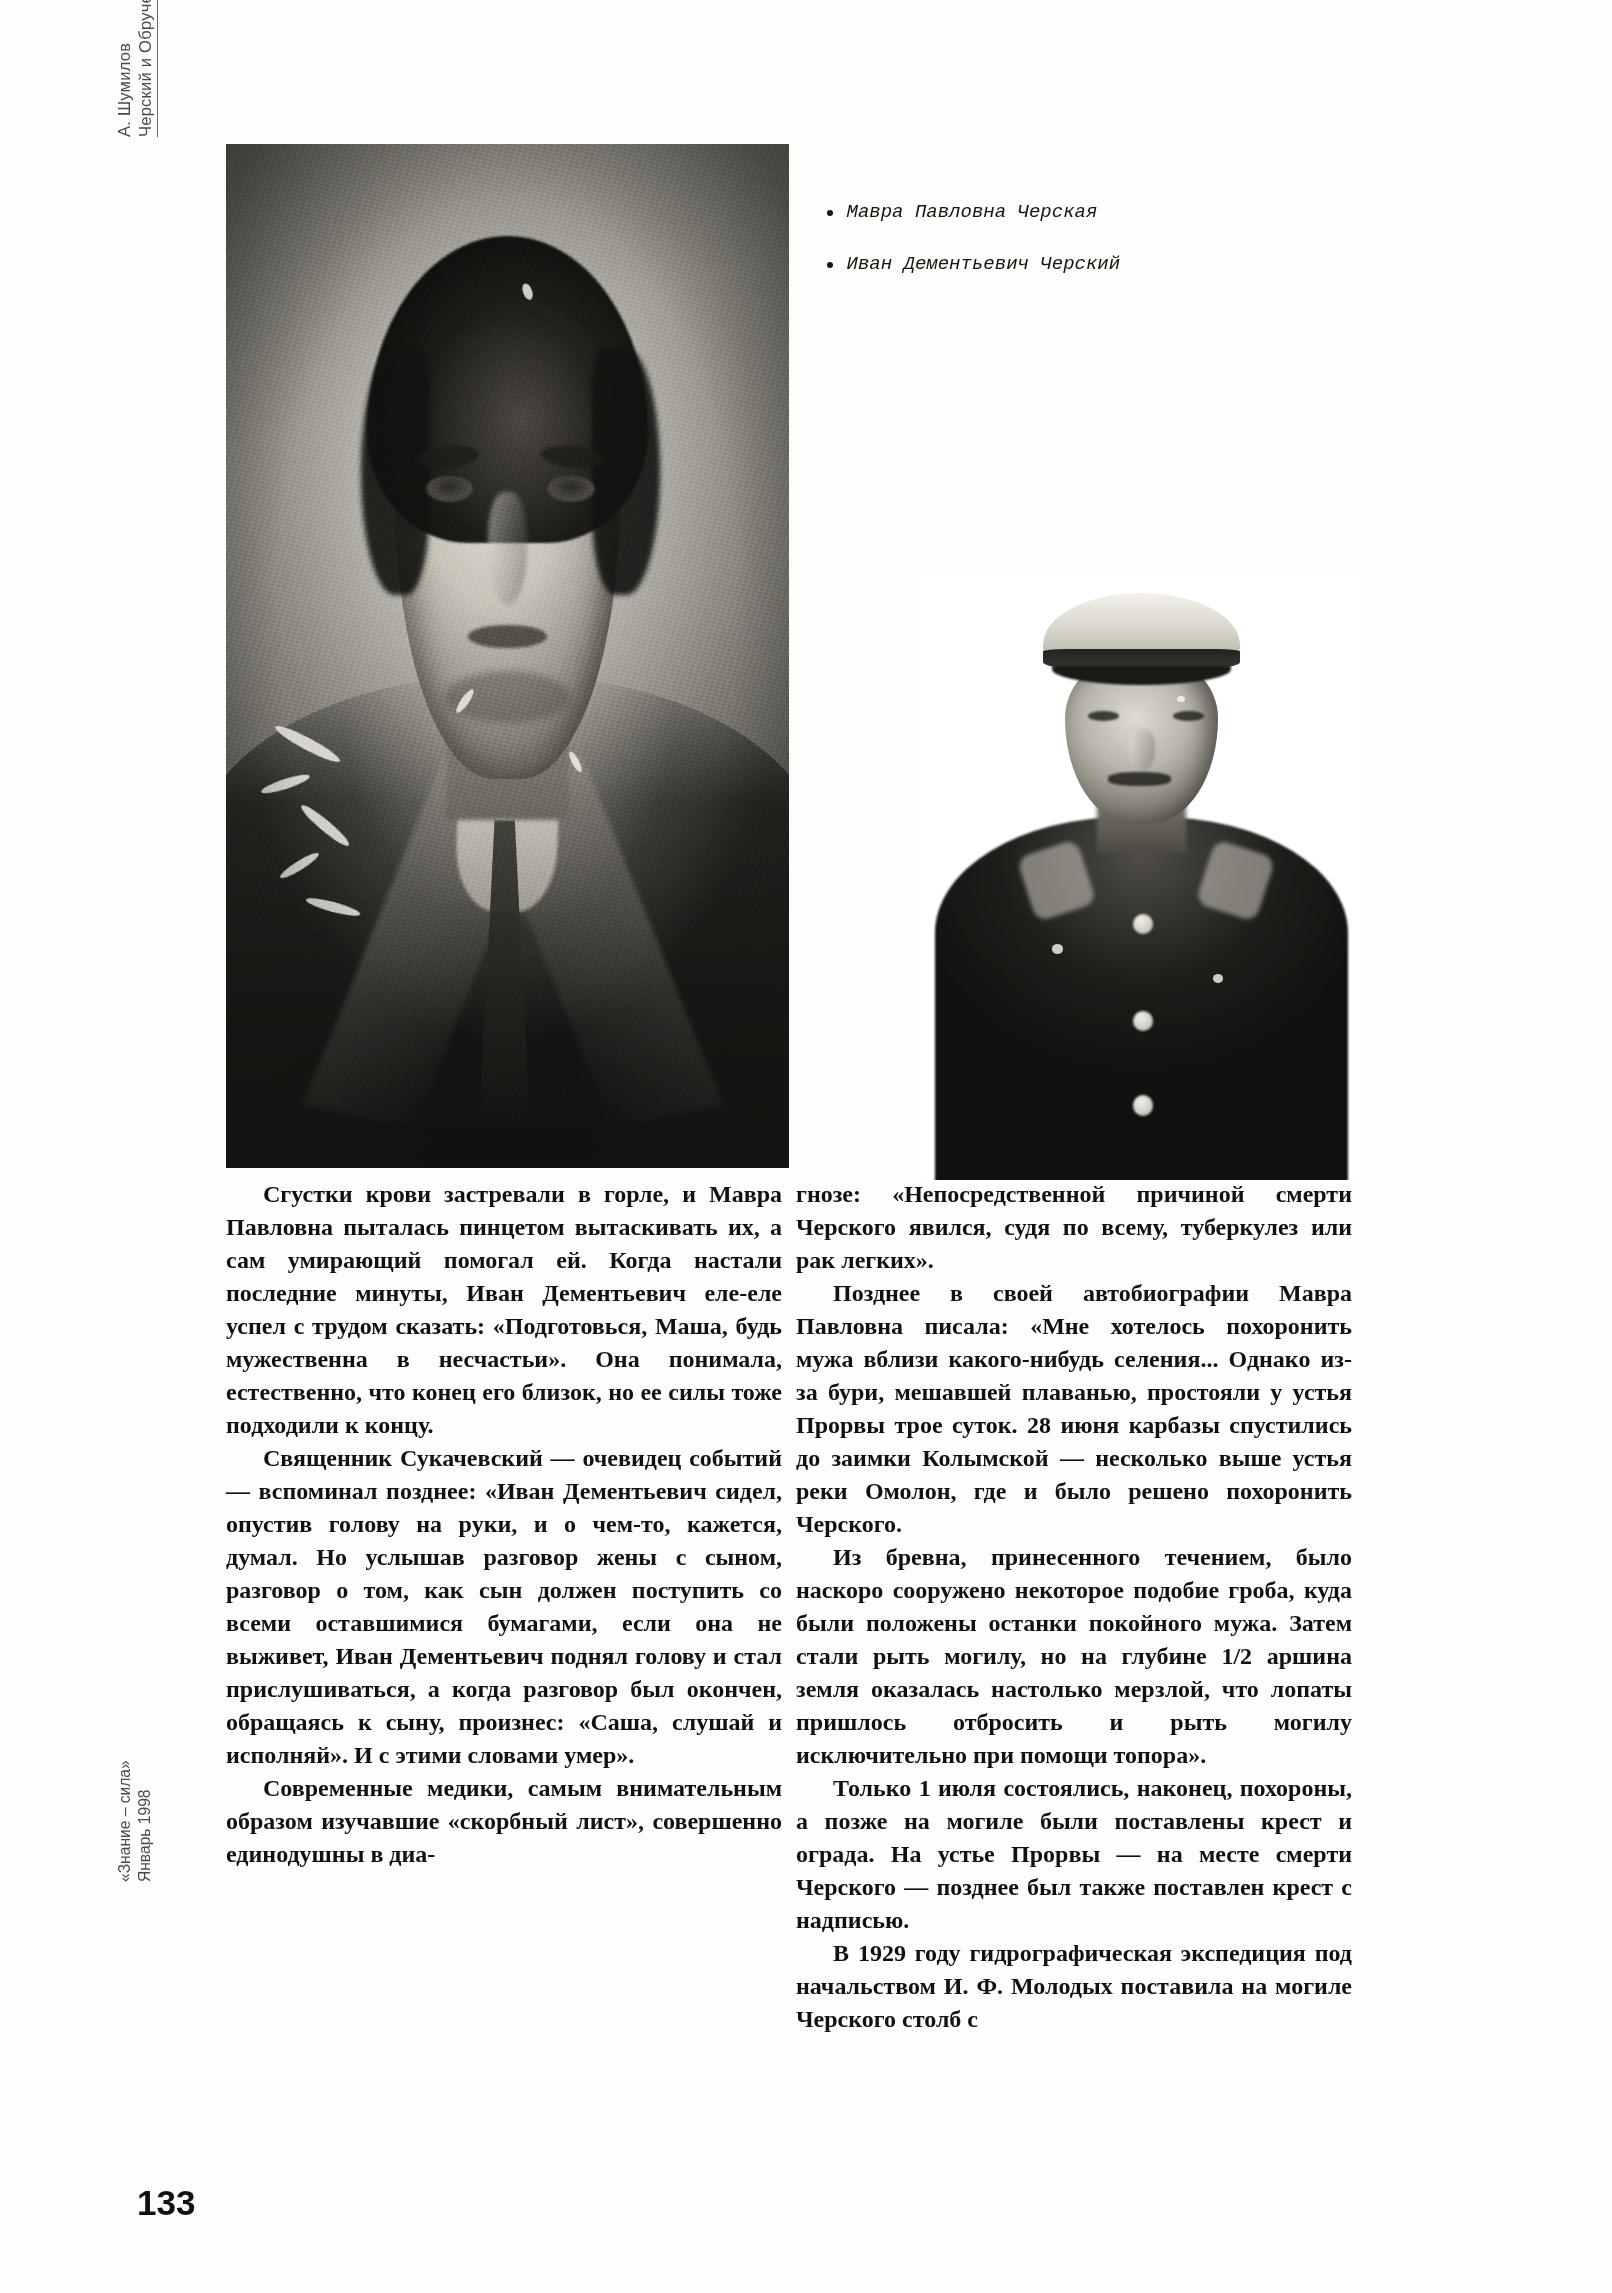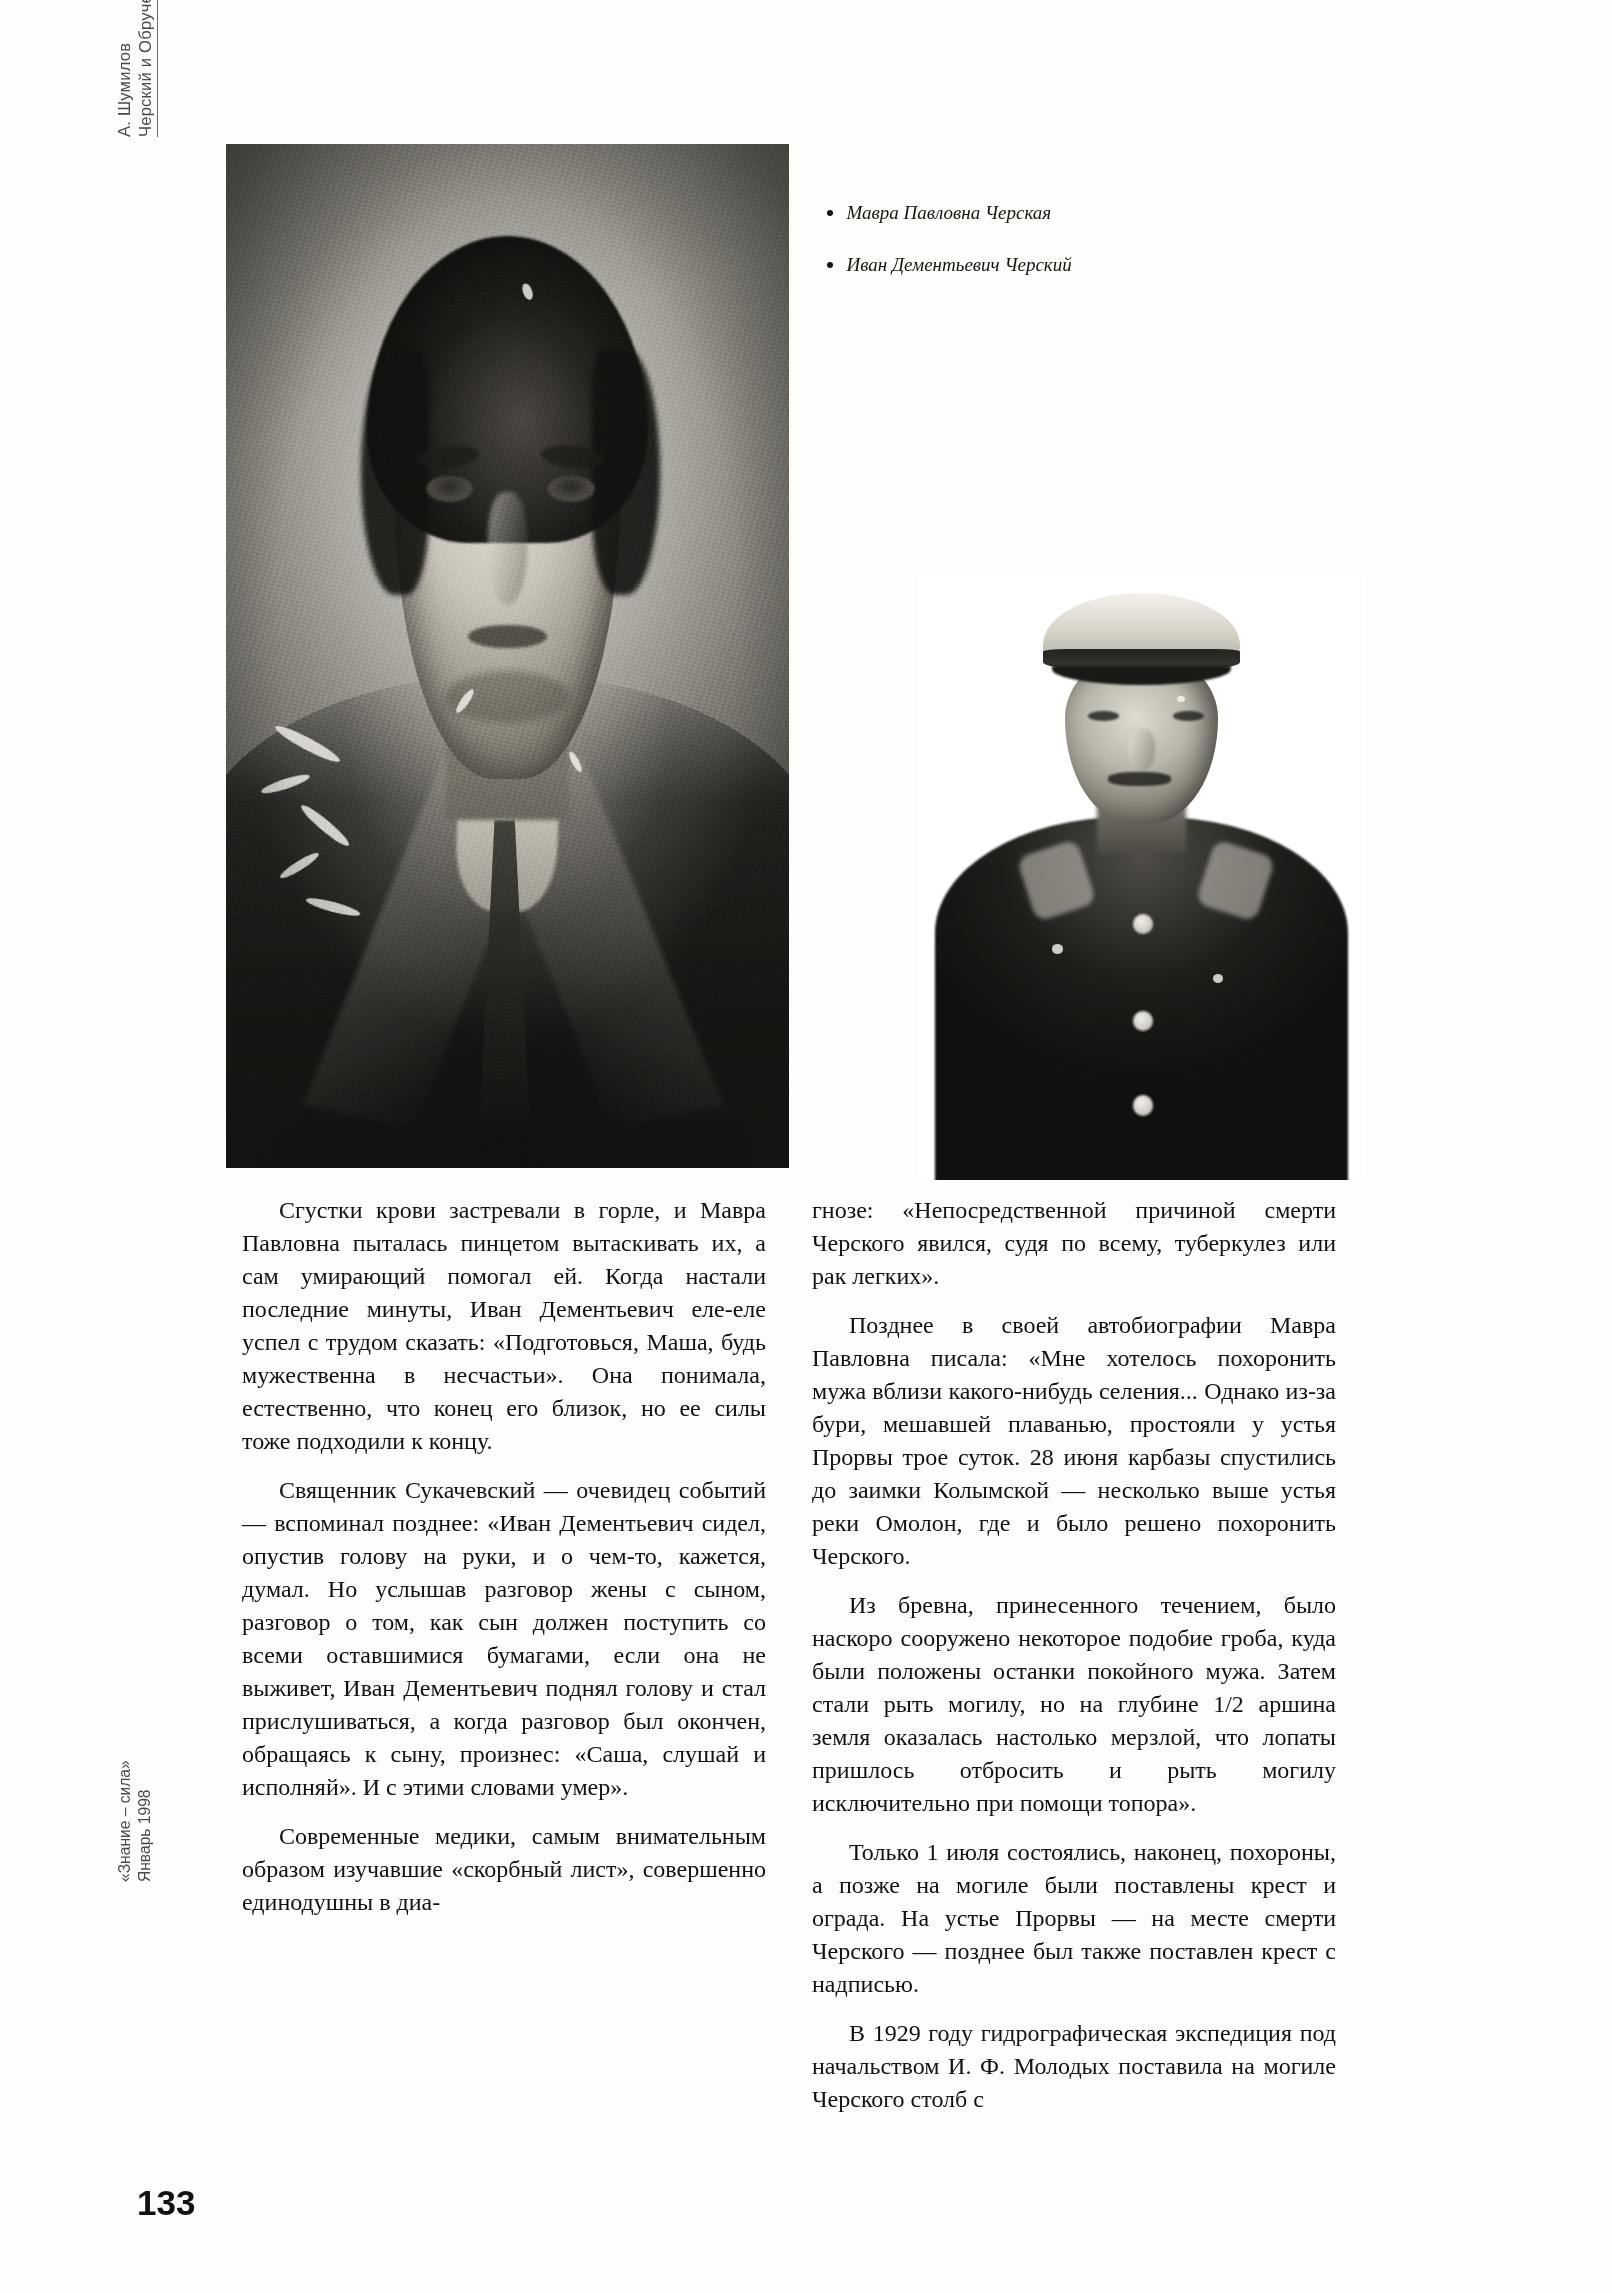--- a/index.html
+++ b/index.html
@@ -399,21 +399,21 @@
   .captions {
     position: absolute;
     left: 825px;
     top: 200px;
     width: 585px;
   }
   .caption-item {
     position: relative;
     padding-left: 21.5px;
     margin-bottom: 27px;
-    font-family: Liberation Serif, serif;
+    font-family: Liberation Mono, monospace;
     font-style: italic;
     font-size: 19px;
     line-height: 25px;
     color: #16160f;
   }
   .caption-item .bullet {
     position: absolute;
     left: 2px;
     top: 9.8px;
     width: 5.9px;
@@ -430,22 +430,23 @@
     font-size: 24px;
     line-height: 33px;
     text-align: justify;
     text-justify: inter-word;
     color: #111;
     hyphens: manual;
   }
   .col-left { left: 226px; }
   .col-right { left: 796px; }
   .col p {
-    margin: 16px;
+    margin: 0;
     text-indent: 37px;
+    font-weight: bold;
   }
   .col p.no-indent { text-indent: 0; }
 </style>
 </head>
 <body>
 
 <div class="page">
 
   <div class="vertical-head">
     <div>А. Шумилов</div>

